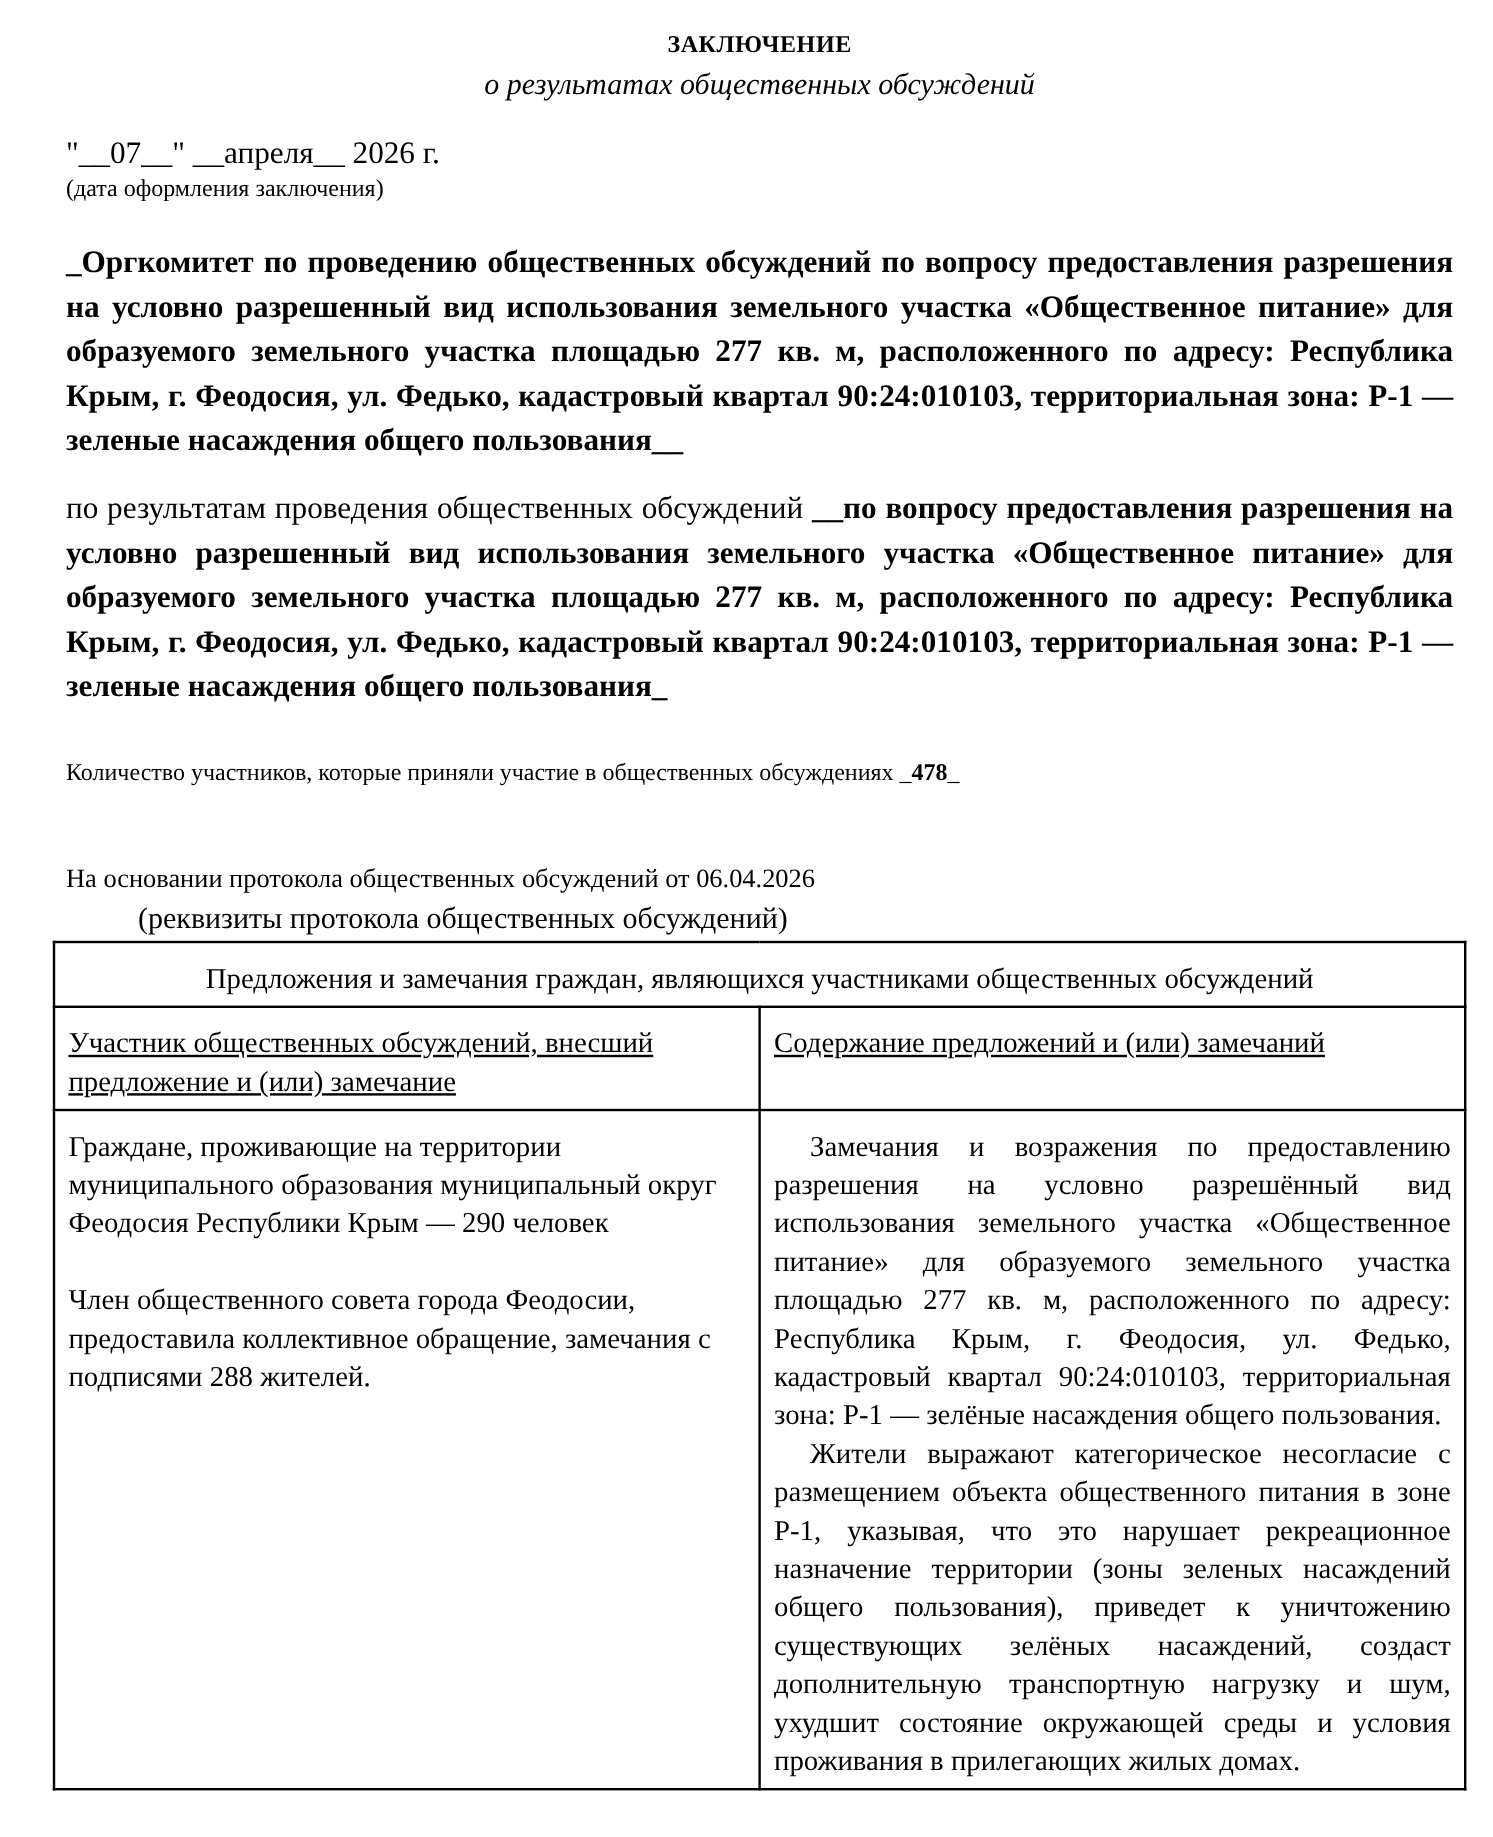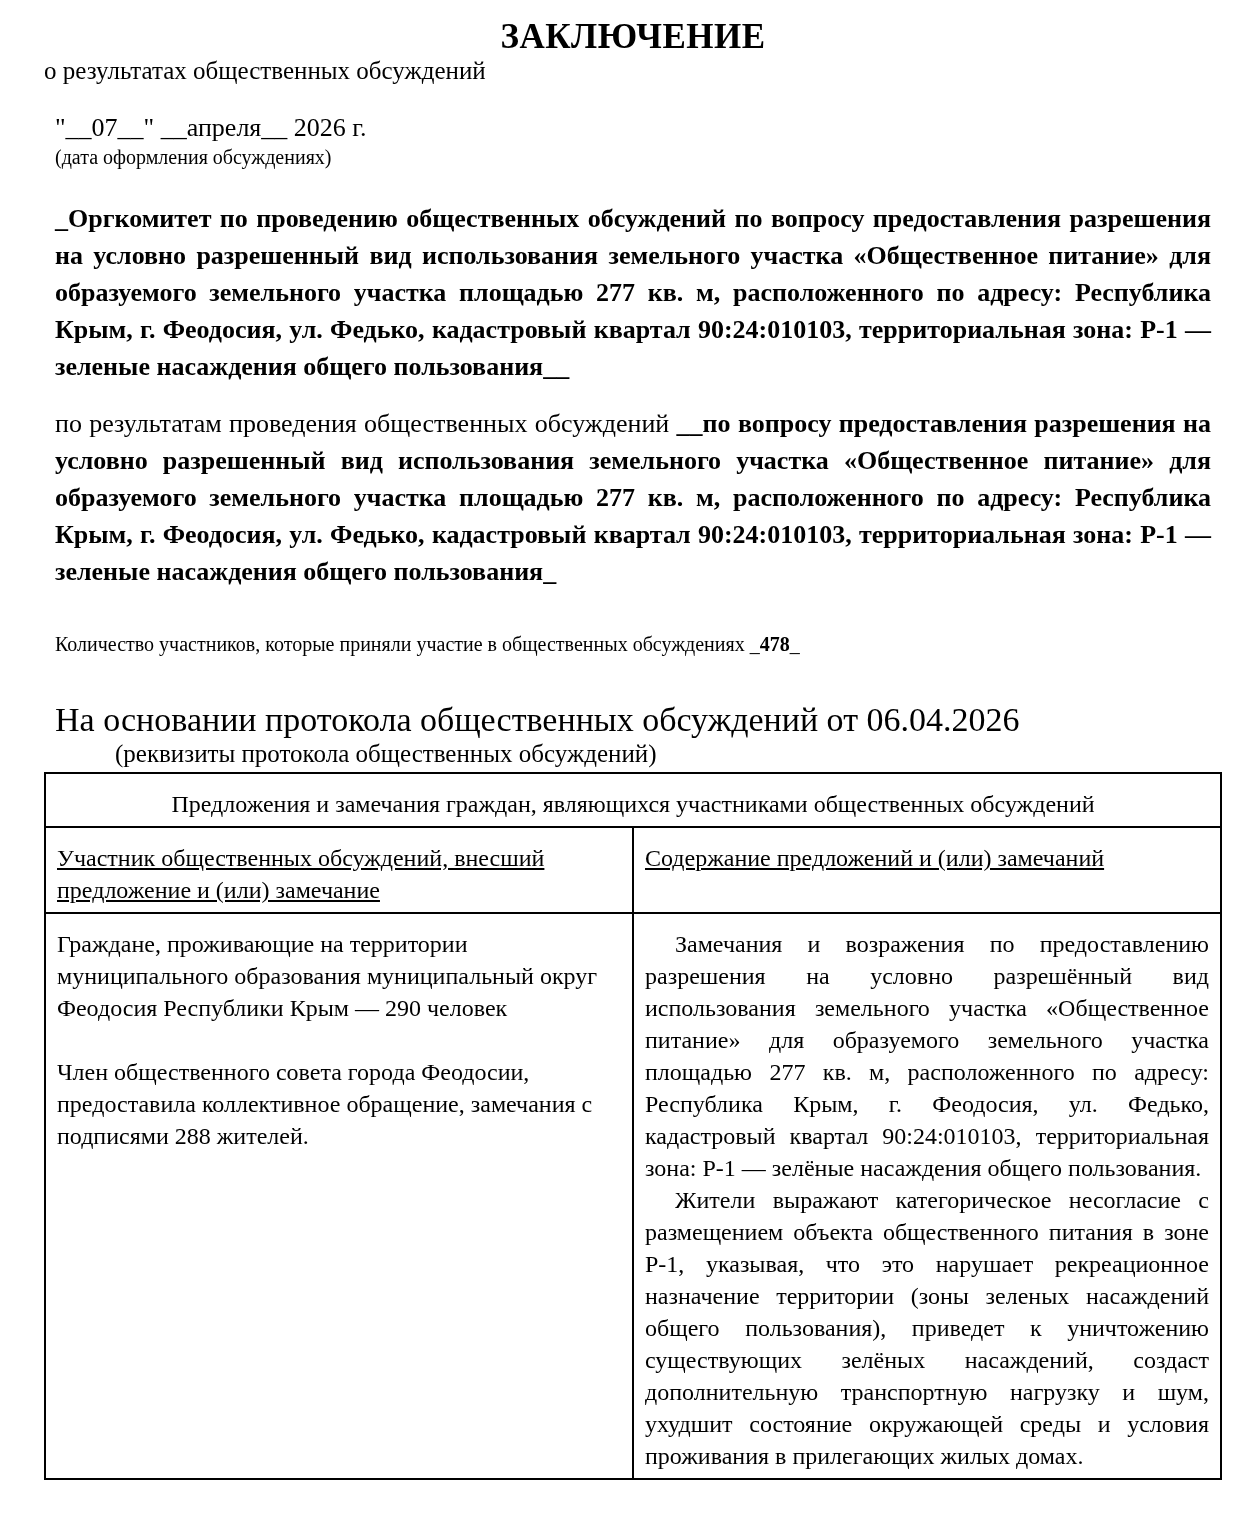--- a/index.html
+++ b/index.html
@@ -10,28 +10,29 @@
     background: #ffffff;
     color: #000000;
     font-family: "Liberation Serif", "DejaVu Serif", serif;
     overflow: hidden;
   }
   .page { padding: 20px 22px 0 44px; }
 
   .title {
     text-align: center;
     font-weight: 700;
-    font-size: 35px;
+    font-size: 20px;
     line-height: 34px;
     letter-spacing: 0.5px;
   }
   .subtitle {
-    text-align: left;
+    text-align: center;
     font-size: 25px;
     line-height: 34px;
+    font-style: italic;
   }
   .date-line {
     margin: 24px 11px 0;
     font-size: 26px;
     line-height: 32px;
   }
   .date-caption {
     margin: 0 11px;
     font-size: 20px;
     line-height: 26px;
@@ -46,22 +47,22 @@
   .para1 { margin-top: 30px; }
   .para2 { margin-top: 20px; }
   .para2 b { font-weight: 700; }
   .participants {
     margin: 36px 11px 0;
     font-size: 20px;
     line-height: 37px;
   }
   .participants b { font-weight: 700; }
   .protocol {
-    margin: 38px 11px 0;
-    font-size: 34px;
+    margin: 50px 11px 0;
+    font-size: 22px;
     line-height: 37px;
   }
   .protocol-caption {
     margin: 2px 11px 0 71px;
     font-size: 25px;
     line-height: 27px;
   }
 
   table.comments {
     width: 100%;
@@ -101,21 +102,21 @@
 <body>
 
 <div class="page">
 
   <div class="title">ЗАКЛЮЧЕНИЕ</div>
 
   <div class="subtitle">о результатах общественных обсуждений</div>
 
   <div class="date-line">"__07__" __апреля__ 2026 г.</div>
 
-  <div class="date-caption">(дата оформления обсуждениях)</div>
+  <div class="date-caption">(дата оформления заключения)</div>
 
   <p class="para para-bold para1">_Оргкомитет по проведению общественных обсуждений по вопросу предоставления разрешения на условно разрешенный вид использования земельного участка «Общественное питание» для образуемого земельного участка площадью 277 кв. м, расположенного по адресу: Республика Крым, г. Феодосия, ул. Федько, кадастровый квартал 90:24:010103, территориальная зона: Р-1 — зеленые насаждения общего пользования__</p>
 
   <p class="para para2"><span>по результатам проведения общественных обсуждений </span><b>__по вопросу предоставления разрешения на условно разрешенный вид использования земельного участка «Общественное питание» для образуемого земельного участка площадью 277 кв. м, расположенного по адресу: Республика Крым, г. Феодосия, ул. Федько, кадастровый квартал 90:24:010103, территориальная зона: Р-1 — зеленые насаждения общего пользования_</b></p>
 
   <p class="participants"><span>Количество участников, которые приняли участие в общественных обсуждениях </span><span>_</span><b>478</b><span>_</span></p>
 
   <p class="protocol">На основании протокола общественных обсуждений от 06.04.2026</p>
 
   <div class="protocol-caption">(реквизиты протокола общественных обсуждений)</div>

